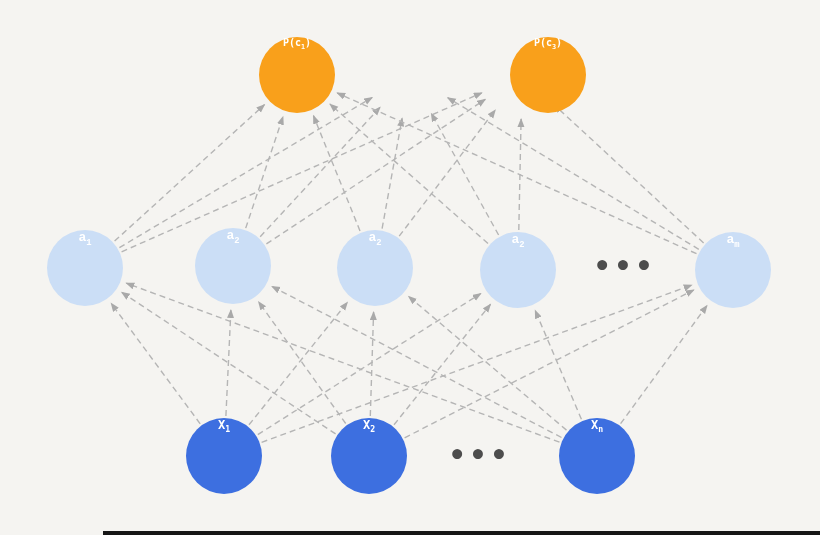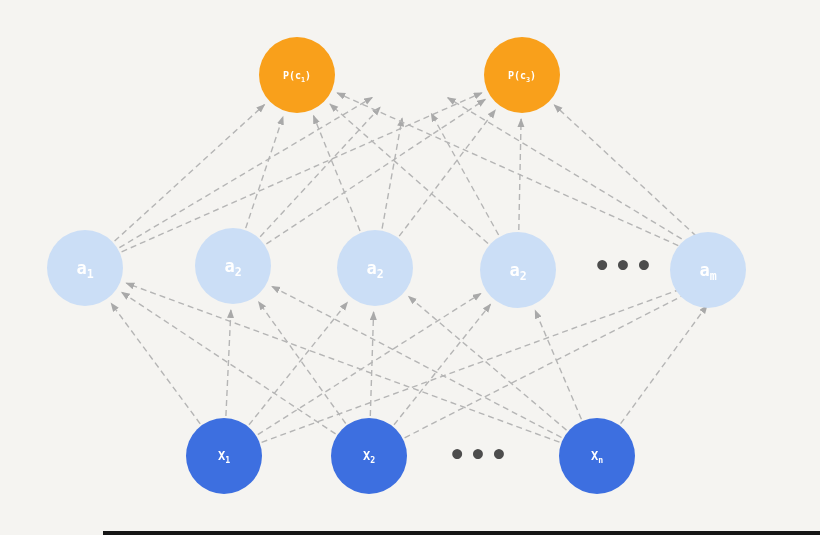--- a/index.html
+++ b/index.html
@@ -2,25 +2,25 @@
 <html><head>
 <meta charset="utf-8">
 <style>
   html,body{margin:0;padding:0;background:#ffffff;}
   body{font-family:"DejaVu Sans Mono","Liberation Mono",monospace;}
   .canvas{position:relative;width:820px;height:535px;background:#f5f4f1;overflow:hidden;}
   #edges{position:absolute;left:0;top:0;width:820px;height:535px;}
   #edges line{stroke:var(--edge,#b5b5b5);stroke-width:1.4;stroke-dasharray:6 4;fill:none;}
   .node{
     position:absolute;width:76px;height:76px;margin-left:-38px;margin-top:-38px;
-    border-radius:50%;display:flex;align-items:center;justify-content:center;
+    border-radius:50%;display:flex;justify-content:center;
     color:#ffffff;font-weight:bold;z-index:2;
   }
   .node.output{background:var(--c-out,#f9a01b);font-size:10px;}
-  .node.hidden{background:var(--c-hid,#cbdef6);font-size:17px;}
+  .node.hidden{background:var(--c-hid,#cbdef6);font-size:13px;font-family:Liberation Mono, monospace;}
   .node.input{background:var(--c-inp,#3d6fe0);font-size:12px;}
   .node sub{font-size:0.68em;line-height:0;}
   .lbl{white-space:nowrap;}
   .dots{
     position:absolute;transform:translate(-50%,-50%);
     color:#4d4d4d;font-size:28px;letter-spacing:4px;font-weight:bold;
     line-height:1;z-index:2;
   }
   .bottom-line{position:absolute;left:103px;right:0;bottom:0;height:4px;background:#161616;z-index:3;}
 </style>
@@ -63,38 +63,38 @@
       <line x1="498.6" y1="235.0" x2="431.3" y2="113.5" marker-end="url(#arrow)"></line>
       <line x1="518.8" y1="230.0" x2="521.1" y2="119.0" marker-end="url(#arrow)"></line>
       <line x1="696.5" y1="253.7" x2="337.2" y2="93.0" marker-end="url(#arrow)"></line>
       <line x1="698.8" y1="249.3" x2="447.7" y2="97.7" marker-end="url(#arrow)"></line>
       <line x1="703.6" y1="242.9" x2="554.3" y2="104.9" marker-end="url(#arrow)"></line>
     </svg>
 
   <div class="node output" style="left:297px;top:75px">
     <span class="lbl"><span>P(c</span><sub>1</sub><span>)</span></span>
   </div>
-  <div class="node output" style="left:522px;top:75px">
+  <div class="node output" style="left:548px;top:75px">
     <span class="lbl"><span>P(c</span><sub>3</sub><span>)</span></span>
   </div>
 
   <div class="node hidden" style="left:85px;top:268px">
     <span class="lbl"><span>a</span><sub>1</sub></span>
   </div>
   <div class="node hidden" style="left:233px;top:266px">
     <span class="lbl"><span>a</span><sub>2</sub></span>
   </div>
   <div class="node hidden" style="left:375px;top:268px">
     <span class="lbl"><span>a</span><sub>2</sub></span>
   </div>
   <div class="node hidden" style="left:518px;top:270px">
     <span class="lbl"><span>a</span><sub>2</sub></span>
   </div>
   <div class="dots" style="left: 625px; top: 267px; color: rgb(77, 77, 77);">•••</div>
-  <div class="node hidden" style="left:708px;top:270px">
+  <div class="node hidden" style="left:733px;top:270px">
     <span class="lbl"><span>a</span><sub>m</sub></span>
   </div>
 
   <div class="node input" style="left:224px;top:456px">
     <span class="lbl"><span>X</span><sub>1</sub></span>
   </div>
   <div class="node input" style="left:369px;top:456px">
     <span class="lbl"><span>X</span><sub>2</sub></span>
   </div>
   <div class="dots" style="left: 480px; top: 456px; color: rgb(77, 77, 77);">•••</div>

